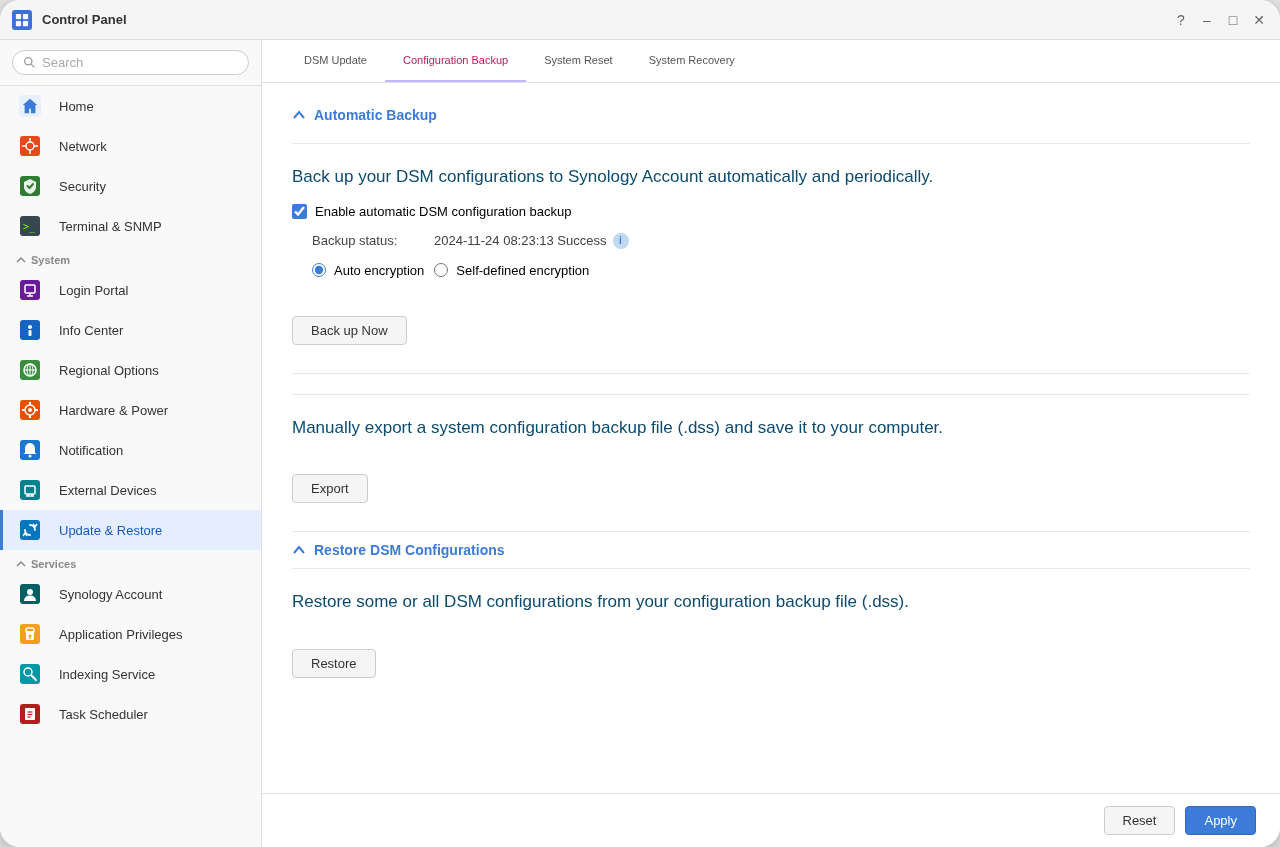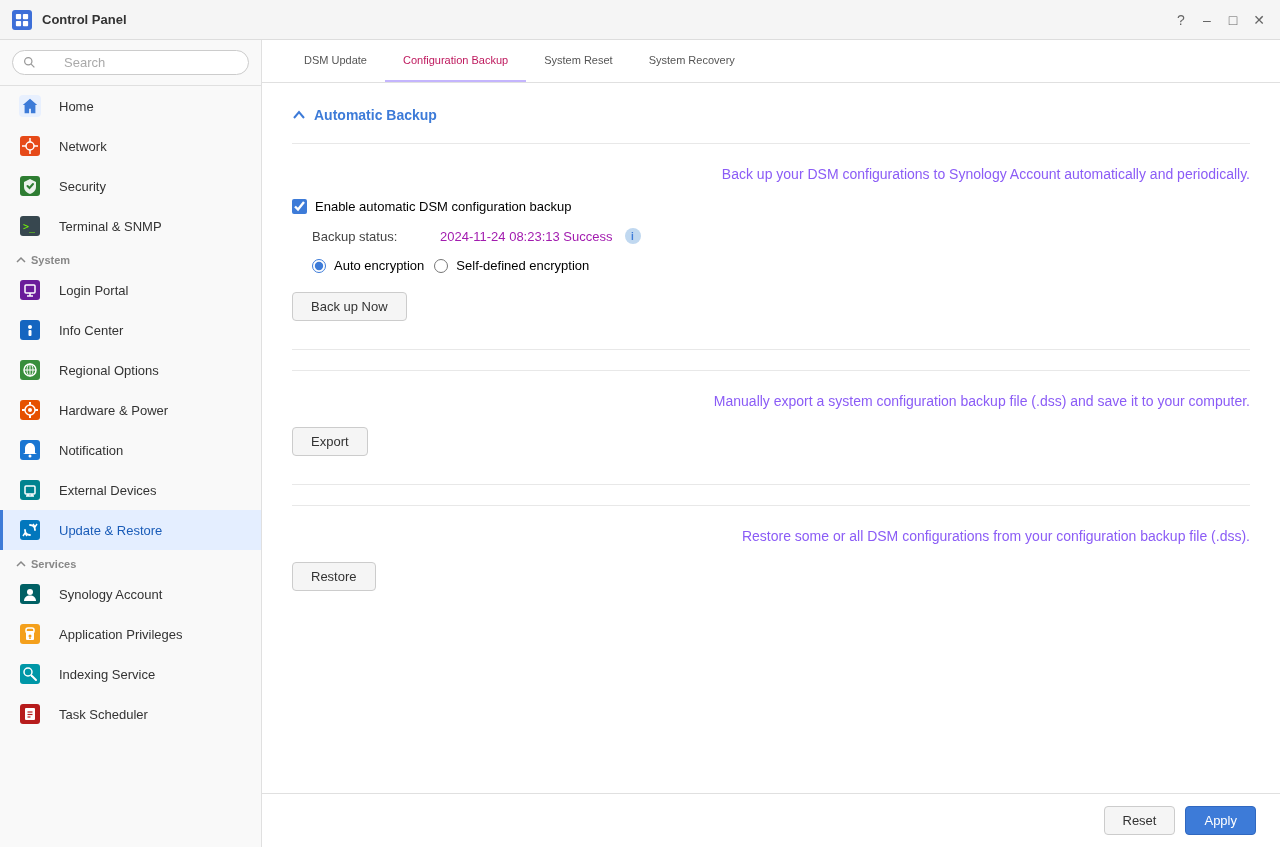--- a/index.html
+++ b/index.html
@@ -1,35 +1,35 @@
 <!DOCTYPE html>
 <html><head>
   <meta charset="utf-8">
   <style>
     * { box-sizing: border-box; margin: 0; padding: 0; }
     body { font-family: -apple-system, BlinkMacSystemFont, 'Segoe UI', Arial, sans-serif; font-size: 13px; background: #e8e8e8; display: flex; justify-content: center; align-items: center; height: 100vh; }
 
-    .window { width: 1280px; height: 847px; background: #fff; border-radius: 0; box-shadow: 0 4px 20px rgba(0,0,0,0.3); display: flex; flex-direction: column; overflow: hidden; }
+    .window { width: 1280px; height: 847px; background: #fff; border-radius: 20px; box-shadow: 0 4px 20px rgba(0,0,0,0.3); display: flex; flex-direction: column; overflow: hidden; }
 
     .titlebar { background: #f5f5f5; border-bottom: 1px solid #ddd; height: 40px; display: flex; align-items: center; padding: 0 12px; gap: 10px; flex-shrink: 0; }
     .titlebar-icon { width: 20px; height: 20px; background: #3d6fd8; border-radius: 3px; display: flex; align-items: center; justify-content: center; flex-shrink: 0; }
     .titlebar-icon svg { width: 14px; height: 14px; fill: white; }
     .titlebar-title { font-size: 13px; font-weight: 600; color: #333; flex: 1; }
     .titlebar-controls { display: flex; gap: 8px; margin-left: auto; }
     .titlebar-btn { width: 18px; height: 18px; display: flex; align-items: center; justify-content: center; cursor: pointer; color: #666; font-size: 14px; border-radius: 3px; }
 
     .main-content { display: flex; flex: 1; overflow: hidden; }
 
     
     .sidebar { width: 262px; background: #f9f9f9; border-right: 1px solid #e0e0e0; display: flex; flex-direction: column; overflow-y: auto; flex-shrink: 0; }
 
     .search-bar { padding: 10px 12px; border-bottom: 1px solid #e0e0e0; }
     .search-wrapper { display: flex; align-items: center; background: #fff; border: 1px solid #ccc; border-radius: 16px; padding: 4px 10px; gap: 6px; }
     .search-wrapper svg { width: 13px; height: 13px; fill: #999; flex-shrink: 0; }
-    .search-input { border: none; outline: none; font-size: 13px; color: #333; width: 100%; background: transparent; margin-left: 22px; }
+    .search-input { border: none; outline: none; font-size: 13px; color: #333; width: 100%; background: transparent; }
     .search-input::placeholder { color: #aaa; }
 
     .sidebar-item { display: flex; align-items: center; gap: 18px; padding: 9px 16px; cursor: pointer; color: #333; font-size: 13px; border-left: 3px solid transparent; }
     .sidebar-item.active { background: #e4eeff; border-left: 3px solid #3d7bd8; color: #1a5cb8; font-weight: 500; }
     .sidebar-item-icon { width: 22px; height: 22px; display: flex; align-items: center; justify-content: center; flex-shrink: 0; }
 
     .sidebar-section { padding: 8px 16px 4px; font-size: 11px; color: #888; font-weight: 600; display: flex; align-items: center; gap: 5px; cursor: pointer; }
     .sidebar-section svg { width: 10px; height: 10px; fill: #888; }
 
     
@@ -40,38 +40,38 @@
     .tab.active { color: #be185d; border-bottom: 2px solid #c4b5fd; font-weight: 500; }
 
     .content-area { flex: 1; overflow-y: auto; padding: 24px 30px; background: #fff; }
 
     .section-header { display: flex; align-items: center; gap: 8px; margin-bottom: 10px; }
     .section-header-title { font-size: 14px; font-weight: 600; color: #3d7bd8; }
     .chevron-icon { width: 14px; height: 14px; fill: #3d7bd8; }
 
     .section-divider { border: none; border-top: 1px solid #e8e8e8; margin: 20px 0; }
 
-    .section-desc { font-size: 14px; color: #8b5cf6; margin-bottom: 14px; line-height: 1.5; text-align: right; }
+    .section-desc { font-size: 17px; color: #0c4a6e; margin-bottom: 14px; line-height: 1.5; }
 
     .checkbox-row { display: flex; align-items: center; gap: 8px; margin-bottom: 14px; }
     .checkbox-input { width: 15px; height: 15px; accent-color: #3d7bd8; cursor: pointer; }
 
-    .backup-status-row { display: flex; align-items: center; gap: 8px; margin-left: 20px; margin-bottom: 14px; }
+    .backup-status-row { display: flex; align-items: center; gap: 2px; margin-left: 20px; margin-bottom: 14px; }
     .backup-status-label { font-size: 13px; color: #444; min-width: 120px; }
-    .backup-status-value { font-size: 13px; color: #a21caf; font-weight: 500; }
+    .backup-status-value { font-size: 13px; color: #404040; font-weight: 500; }
     .info-icon { width: 16px; height: 16px; border-radius: 50%; background: #c0d8f0; color: #3d7bd8; display: inline-flex; align-items: center; justify-content: center; font-size: 10px; font-weight: bold; cursor: pointer; margin-left: 4px; }
 
     .radio-group { margin-left: 20px; display: flex; flex-direction: row; gap: 10px; margin-bottom: 18px; }
     .radio-row { display: flex; align-items: center; gap: 8px; }
     .radio-input { width: 14px; height: 14px; accent-color: #3d7bd8; cursor: pointer; }
 
     .btn { padding: 6px 18px; border-radius: 4px; font-size: 13px; cursor: pointer; border: 1px solid #ccc; background: #f5f5f5; color: #333; }
     .btn-primary { background: #3d7bd8; color: white; border-color: #3068c0; }
 
-    .action-btn { margin-top: 1px; }
+    .action-btn { margin-top: 20px; }
 
     .bottom-bar { border-top: 1px solid #e0e0e0; padding: 12px 24px; display: flex; justify-content: flex-end; gap: 10px; background: #fff; flex-shrink: 0; }
 
     
     .icon-home { background: #e8f0fe; border-radius: 4px; }
   </style>
 </head>
 <body>
 
 <div class="window">
@@ -349,20 +349,26 @@
         <button class="btn action-btn">Back up Now</button>
 
         
         <hr class="section-divider" style="margin-top:28px;">
         <hr class="section-divider" style="margin-top:10px;">
         <p class="section-desc">Manually export a system configuration backup file (.dss) and save it to your computer.</p>
         <button class="btn action-btn">Export</button>
 
         
         <hr class="section-divider" style="margin-top:28px;">
+        <div class="section-header" style="margin-bottom:10px; margin-top:-10px;">
+          <svg class="chevron-icon" viewBox="0 0 14 14">
+              <polyline points="2,10 7,4 12,10" stroke="#3d7bd8" stroke-width="2" fill="none"></polyline>
+            </svg>
+          <span class="section-header-title">Restore DSM Configurations</span>
+        </div>
         <hr class="section-divider" style="margin-top:10px;">
         <p class="section-desc">Restore some or all DSM configurations from your configuration backup file (.dss).</p>
         <button class="btn action-btn">Restore</button>
 
       </div>
 
       <div class="bottom-bar">
         <button class="btn">Reset</button>
         <button class="btn btn-primary">Apply</button>
       </div>

